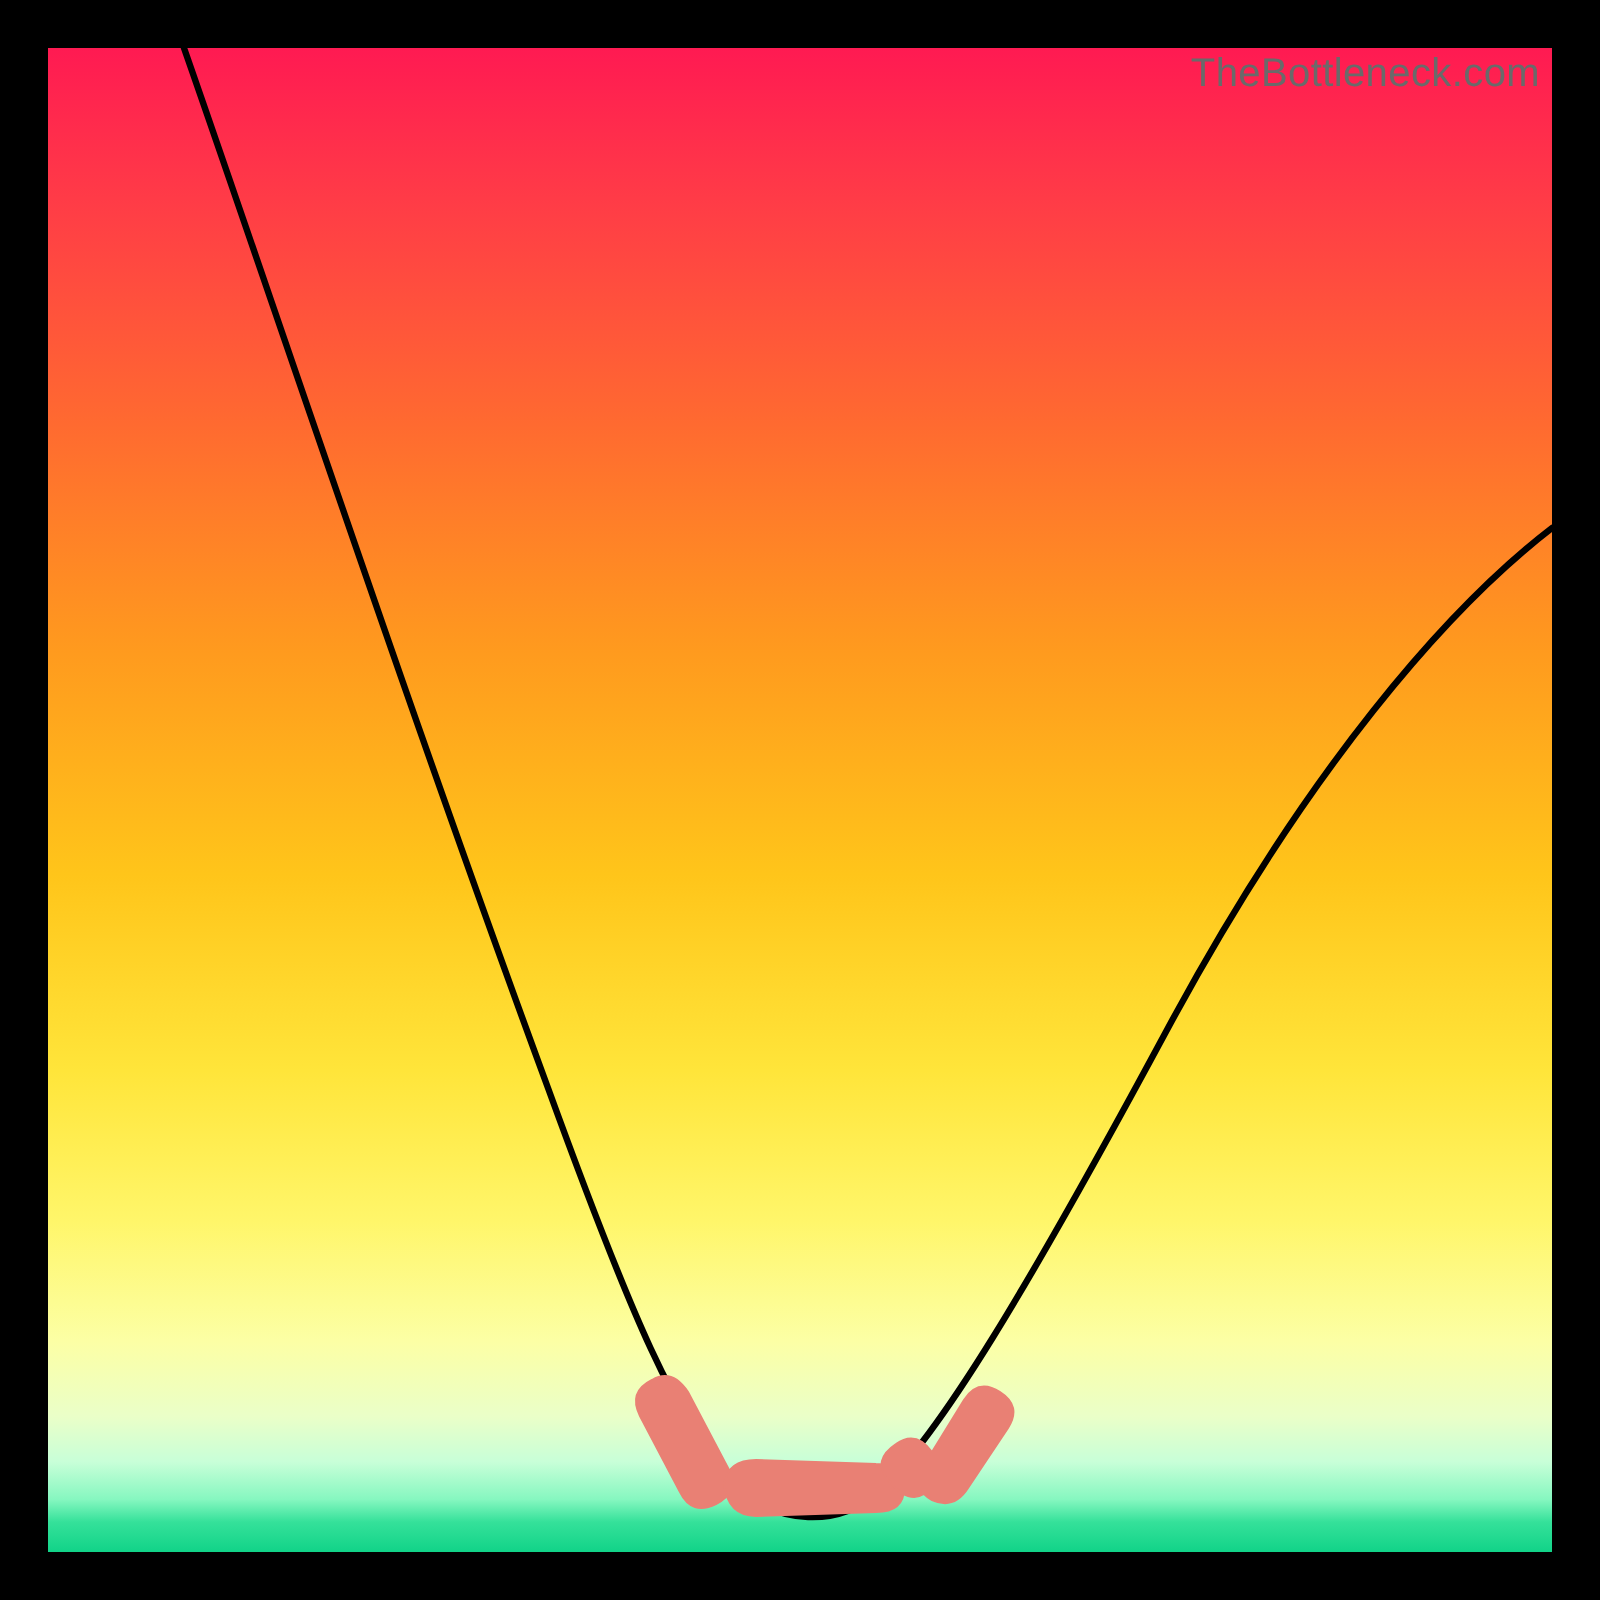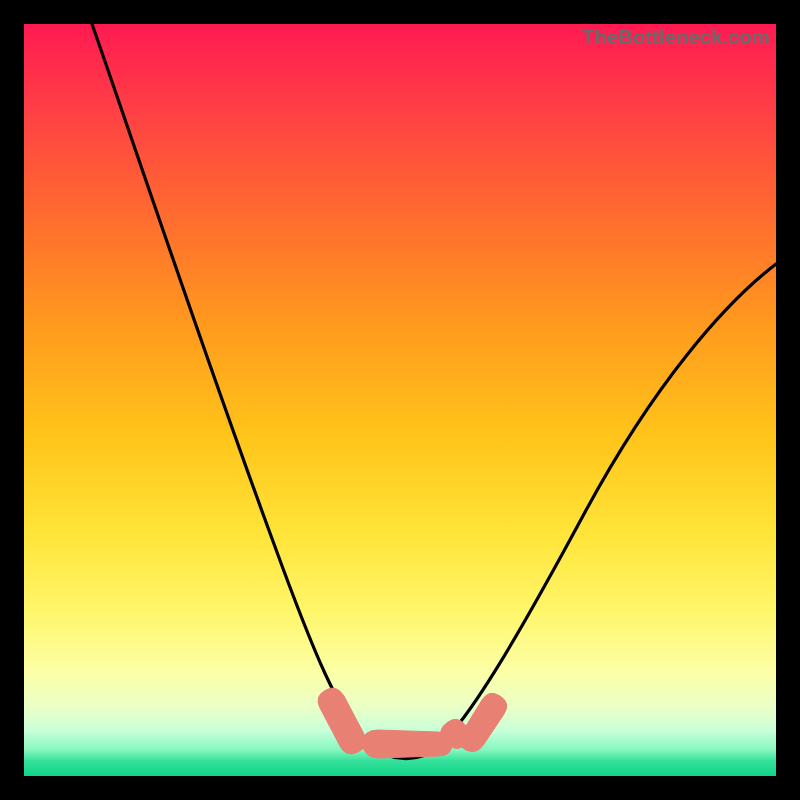--- a/index.html
+++ b/index.html
@@ -42,21 +42,20 @@
     );
   }
   .watermark {
     position: absolute;
     top: 2px;
     right: 6px;
     color: #6a6a6a;
     font-size: 20px;
     letter-spacing: 0.2px;
     user-select: none;
-    font-weight: bold;
   }
   svg.curve {
     position: absolute;
     left: 0;
     top: 0;
     width: 752px;
     height: 752px;
     overflow: visible;
   }
   .blobs path {

